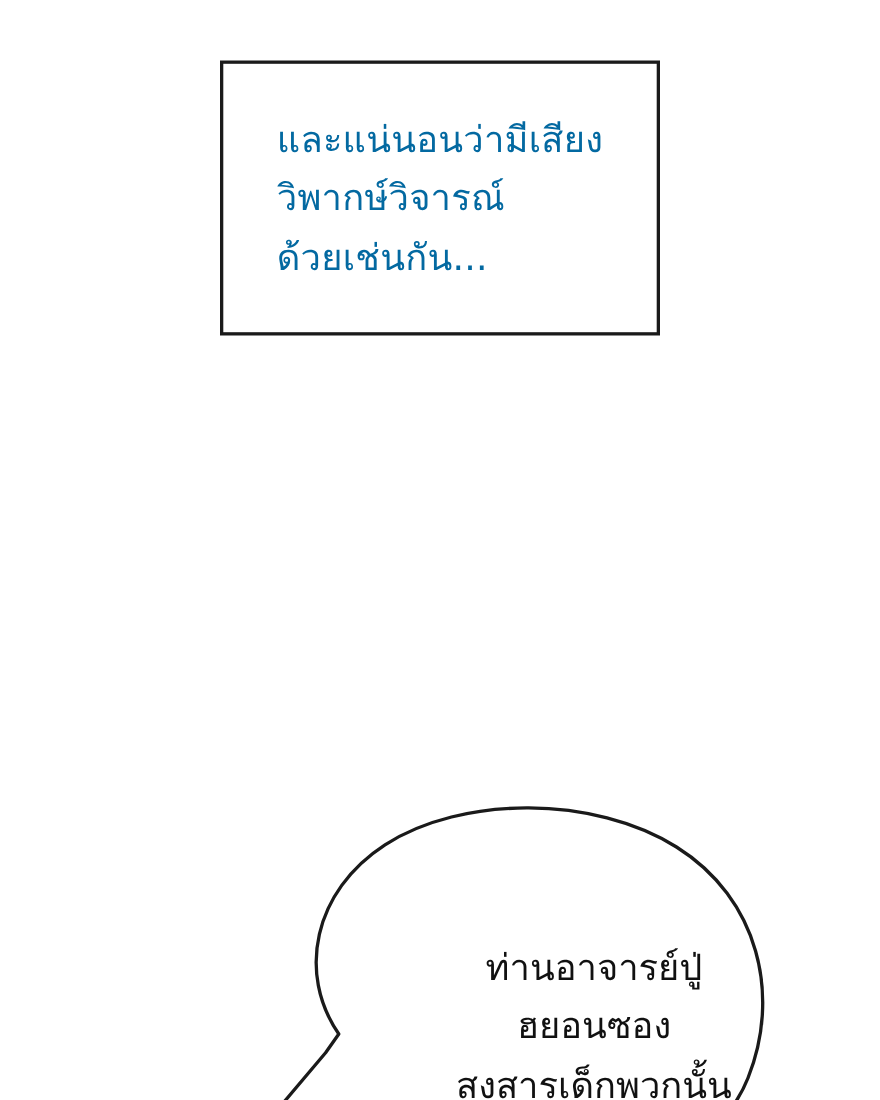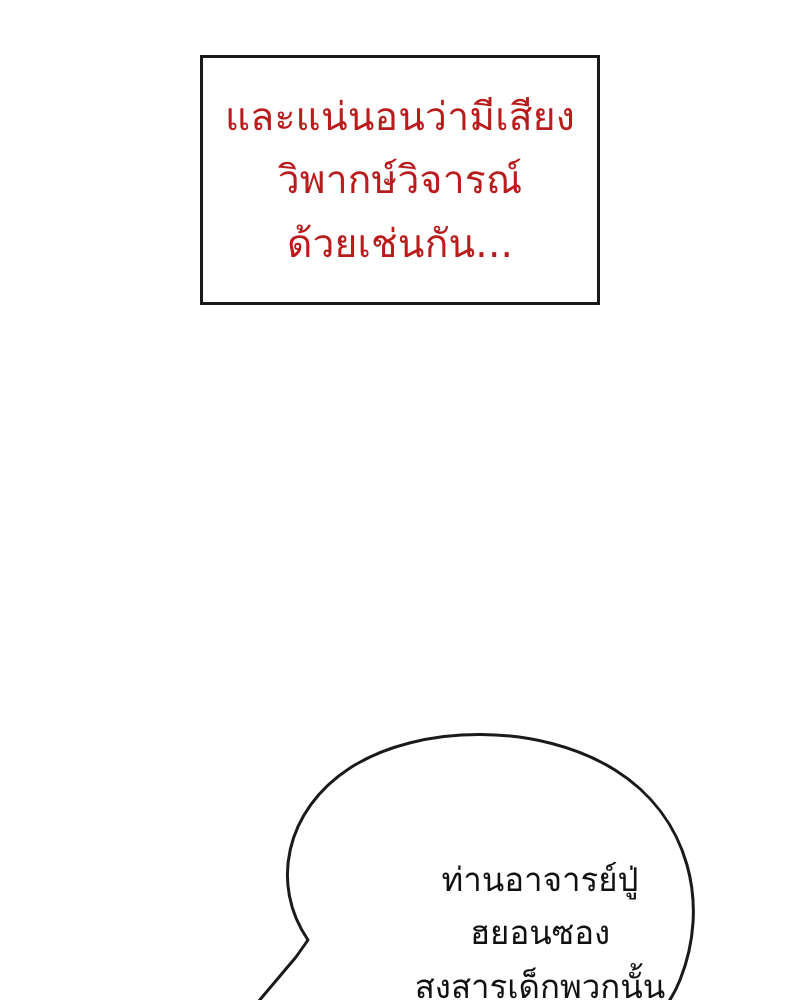--- a/index.html
+++ b/index.html
@@ -29,24 +29,23 @@
     width: 400px;
     height: 250px;
     border: 3px solid #1a1a1a;
     background: #ffffff;
     box-sizing: border-box;
     display: flex;
     align-items: center;
     justify-content: center;
   }
   .narration-text {
-    text-align: center;
-    font-size: 39px;
+    font-size: 33px;
     line-height: 1.62;
-    color: #b91c1c;
+    color: #0369a1;
     letter-spacing: 0.2px;
     white-space: pre-line;
     padding: 0 10px;
   }
 
   
   .balloon-wrap {
     position: absolute;
     left: 120px;
     top: 735px;

